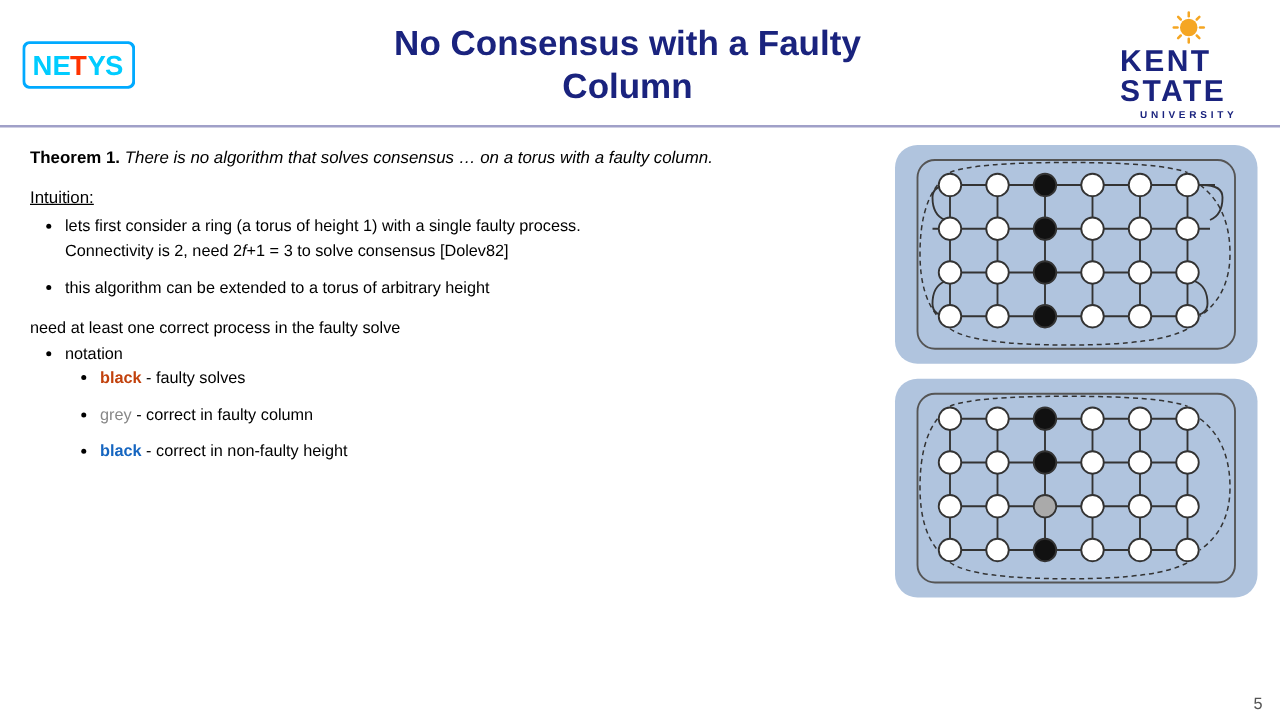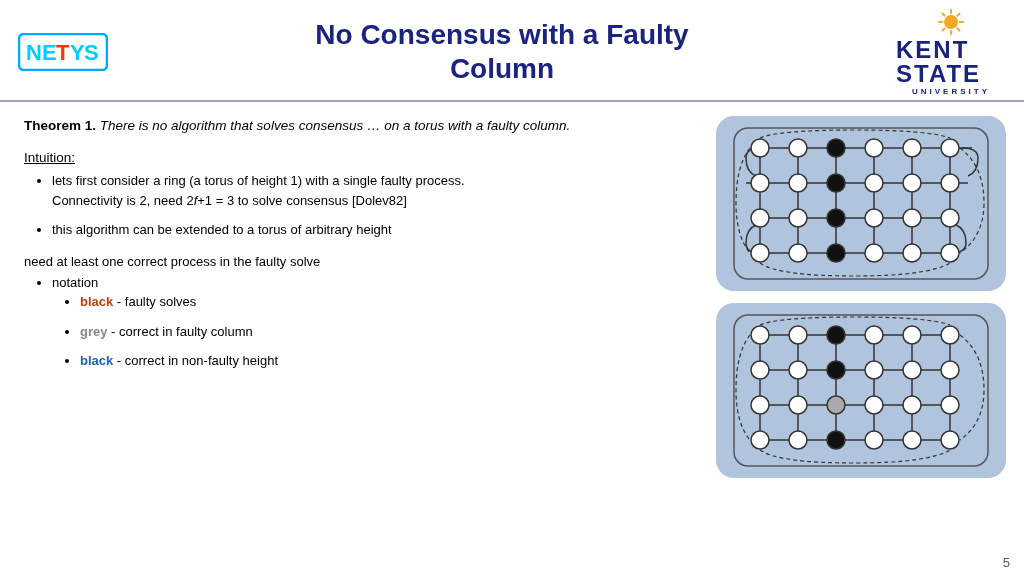--- a/index.html
+++ b/index.html
@@ -115,21 +115,21 @@
       list-style: disc;
       padding-left: 28px;
     }
 
     .need-text {
       font-size: 13px;
       margin-bottom: 4px;
     }
 
     .color-black { color: #c2410c; font-weight: bold; }
-    .color-grey { color: #888; font-weight: bold; }
+    .color-grey { color: #888; font-weight: normal; }
     .color-blue { color: #1565c0; font-weight: bold; }
 
     
     .right-panel {
       display: flex;
       flex-direction: column;
       gap: 12px;
       width: 290px;
       flex-shrink: 0;
     }

